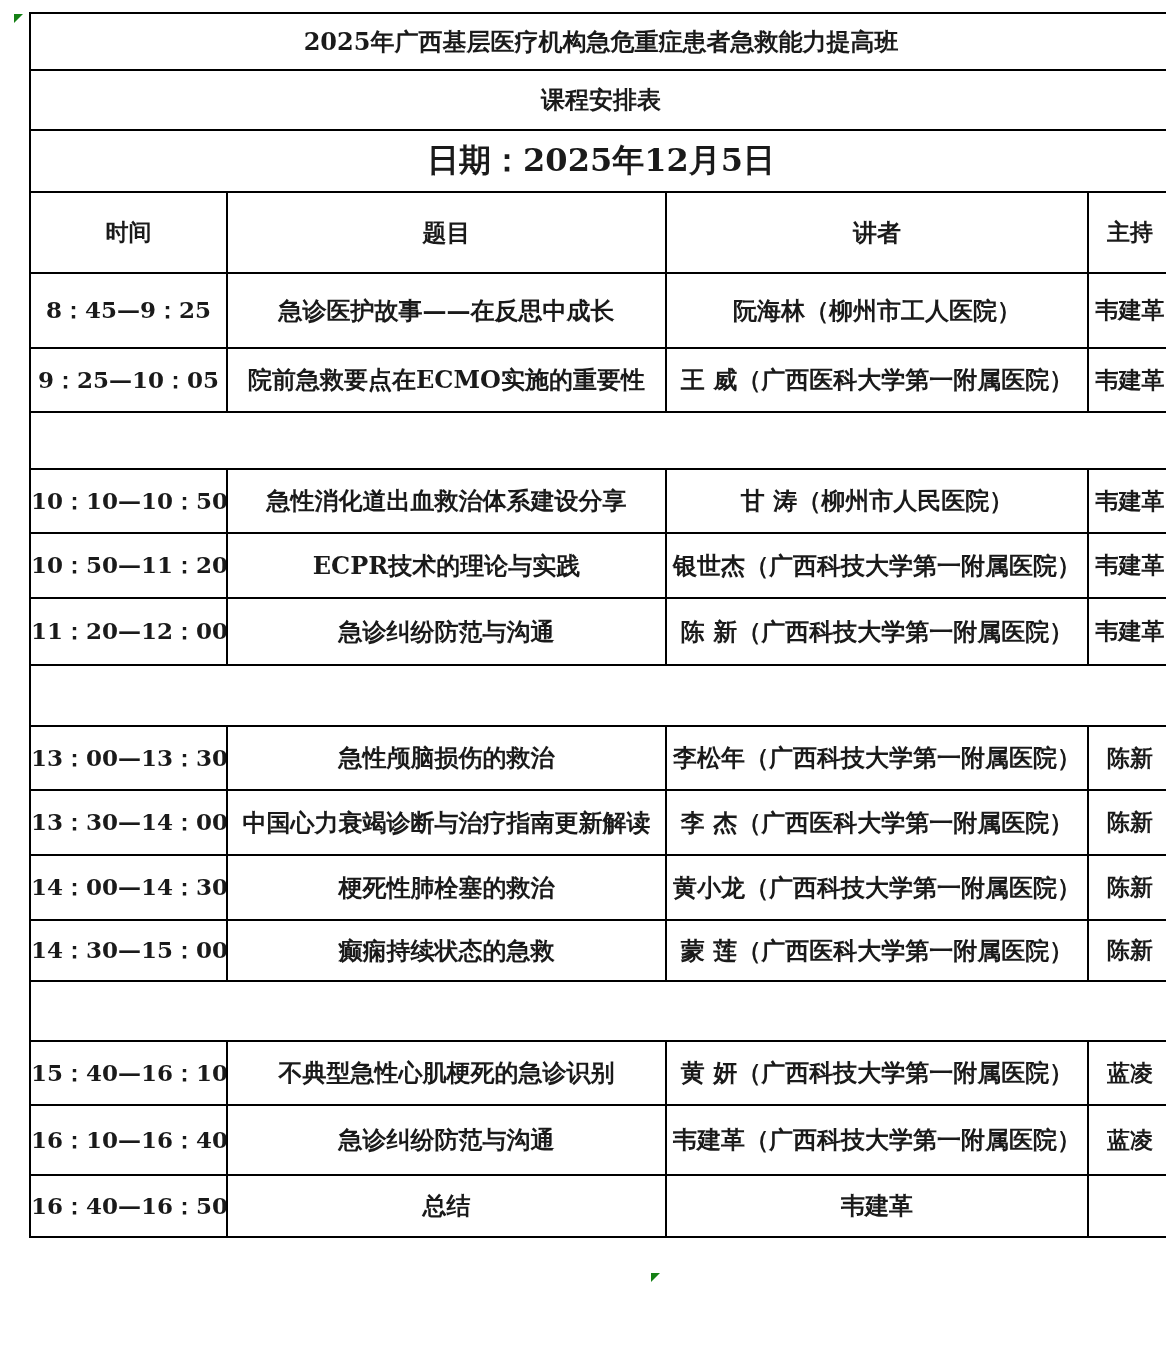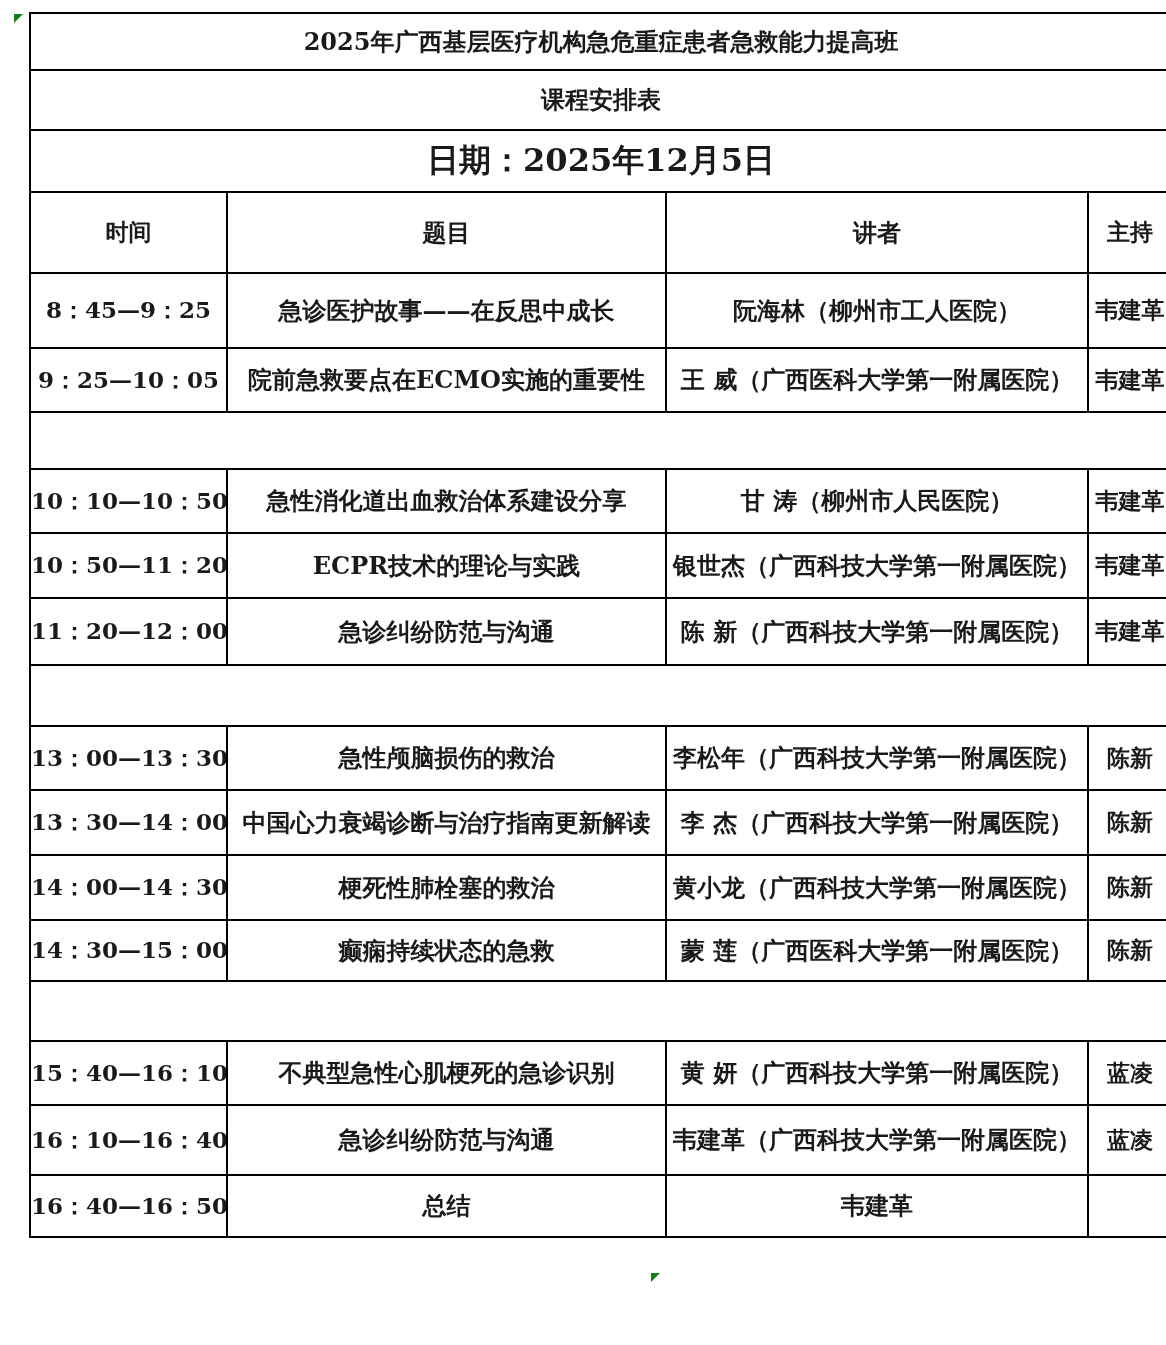--- a/index.html
+++ b/index.html
@@ -133,21 +133,21 @@
 
     <tr style="height:64px">
       <td class="time-col">13：00—13：30</td>
       <td>急性颅脑损伤的救治</td>
       <td>李松年（广西科技大学第一附属医院）</td>
       <td class="host-col">陈新</td>
     </tr>
     <tr style="height:65px">
       <td class="time-col">13：30—14：00</td>
       <td>中国心力衰竭诊断与治疗指南更新解读</td>
-      <td>李 杰（广西科技大学第一附属医院）</td>
+      <td>李 杰（广西医科大学第一附属医院）</td>
       <td class="host-col">陈新</td>
     </tr>
     <tr style="height:65px">
       <td class="time-col">14：00—14：30</td>
       <td>梗死性肺栓塞的救治</td>
       <td>黄小龙（广西科技大学第一附属医院）</td>
       <td class="host-col">陈新</td>
     </tr>
     <tr style="height:61px">
       <td class="time-col">14：30—15：00</td>

